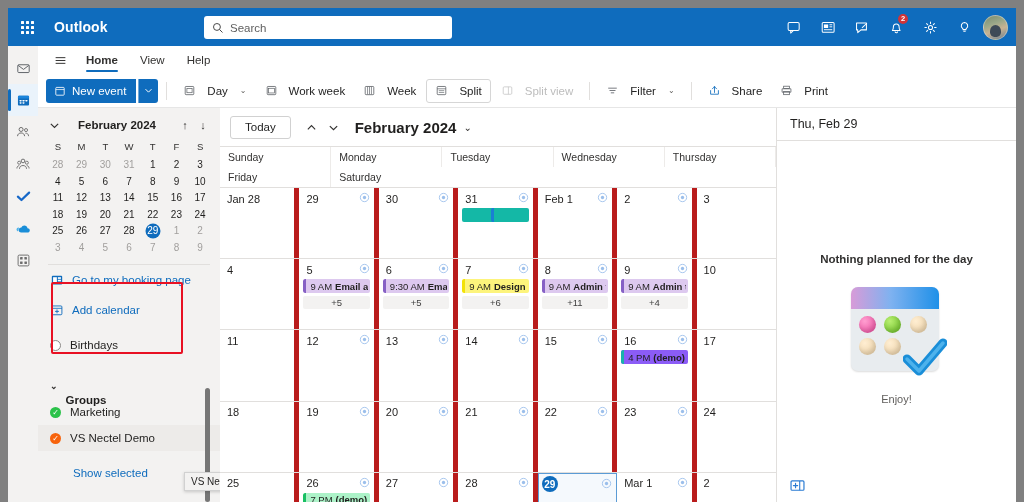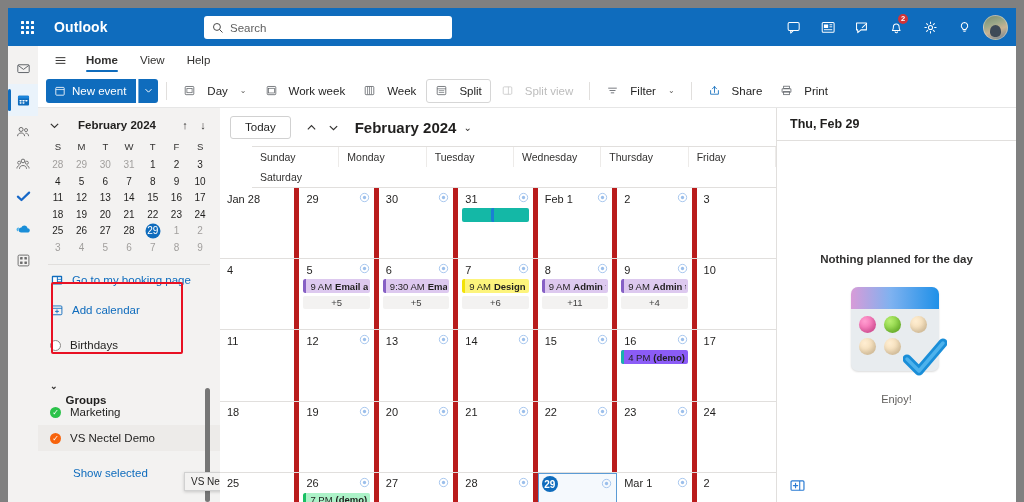--- a/index.html
+++ b/index.html
@@ -75,41 +75,41 @@
   .tooltip { position:absolute; left:176px; top:464px; background:#f3f2f1; border:1px solid #d1d1d1; font-size:10px; color:#201f1e; padding:3px 6px; box-shadow:0 1px 3px rgba(0,0,0,.18); }
   .sbtrack { position:absolute; left:197px; top:380px; width:5px; height:114px; background:#767676; border-radius:3px; }
 
   
   .cal { position:absolute; left:212px; top:100px; right:240px; bottom:0; background:#fff; }
   .calhead { height:38px; display:flex; align-items:center; padding-left:10px; }
   .todaybtn { height:23px; border:1px solid #d1d1d1; border-radius:3px; font-size:11.5px; padding:0 14px; display:flex; align-items:center; color:#242424; cursor:pointer; }
   .navarrow { width:22px; height:23px; display:flex; align-items:center; justify-content:center; color:#323130; font-size:10px; cursor:pointer; }
   .calmonth { font-size:15px; font-weight:600; margin-left:10px; color:#201f1e; display:flex; align-items:center; gap:7px; cursor:pointer; }
   .calmonth .car { font-size:10px; font-weight:400; color:#323130; }
-  .dowrow { display:grid; grid-template-columns:repeat(6,1fr); border-top:1px solid #e1dfdd; border-bottom:1px solid #e1dfdd;margin-left:32px; }
+  .dowrow { display:grid; grid-template-columns:repeat(5,1fr); border-top:1px solid #e1dfdd; border-bottom:1px solid #e1dfdd; }
   .dowrow div { font-size:10.5px; color:#323130; padding:4px 0 4px 8px; border-right:1px solid #edebe9; }
   .dowrow div:last-child { border-right:none; }
   .weeks { display:grid; grid-template-rows:repeat(5,1fr); height:356px; }
   .week { display:grid; grid-template-columns:repeat(7,1fr); border-bottom:1px solid #e1dfdd; }
   .cell { border-right:5px solid #b91c1c; position:relative; padding:3px 4px 0 4px; overflow:hidden; }
   .cell:last-child { border-right:none; }
   .cell.selday { background:#f5f9fd; border:1px solid #5b9bd5; }
   .dnum { font-size:11px; color:#201f1e; display:flex; align-items:center; justify-content:space-between; height:15px; }
   .dnum .n { padding-left:3px; }
   .dnum .todaypill { background:#0f6cbd; color:#fff; width:16px; height:16px; border-radius:50%; display:flex; align-items:center; justify-content:center; font-size:10px; font-weight:600; margin-left:-1px; }
   .wx { opacity:.85; }
   .ev { height:14px; border-radius:2px; display:flex; align-items:center; font-size:9.5px; margin-top:2px; padding-right:2px; overflow:hidden; white-space:nowrap; cursor:pointer; }
   .ev i.bar { width:3px; height:14px; border-radius:2px 0 0 2px; flex:0 0 auto; margin-right:4px; }
   .ev .t { font-weight:400; margin-right:3px; }
   .ev .s { font-weight:700; overflow:hidden; text-overflow:clip; }
   .more { height:13px; background:#f3f2f1; border-radius:2px; margin-top:3px; font-size:9.5px; color:#424242; display:flex; align-items:center; justify-content:center; cursor:pointer; }
 
   
   .rpanel { position:absolute; right:0; top:100px; width:240px; bottom:0; background:#fff; border-left:1px solid #e1dfdd; }
-  .rphead { height:33px; display:flex; align-items:center; padding-left:13px; font-size:12.5px; font-weight:700; color:#201f1e; border-bottom:1px solid #e1dfdd; }
+  .rphead { height:33px; display:flex; align-items:center; padding-left:13px; font-size:12.5px; font-weight:400; color:#201f1e; border-bottom:1px solid #e1dfdd; }
   .rpbody { position:relative; height:361px; display:flex; flex-direction:column; align-items:center; justify-content:flex-start; padding-top:112px; }
   .rpmsg { font-size:11.5px; font-weight:600; color:#323130; }
   .rpimg { margin-top:22px; width:92px; height:88px; position:relative; }
   .rpcal { position:absolute; left:0; top:0; width:88px; height:84px; background:#e8ecef; border-radius:7px; overflow:hidden; box-shadow:0 1px 2px rgba(0,0,0,.14); }
   .rpcal .top { height:22px; background:linear-gradient(90deg,#d89bd8 0%,#7fb2f0 45%,#1e90e8 100%); }
   .rpcal .dots { display:grid; grid-template-columns:repeat(3,1fr); grid-template-rows:repeat(2,1fr); padding:7px 8px; gap:5px; }
   .rpcal .dots i { width:17px; height:17px; border-radius:50%; display:block; box-shadow:inset -2px -3px 4px rgba(0,0,0,.12); }
   .rpcheck { position:absolute; right:-4px; bottom:-2px; }
   .rpenjoy { margin-top:18px; font-size:11px; color:#605e5c; }
   .rpfoot { position:absolute; left:0; bottom:0; width:100%; height:30px; display:flex; align-items:center; padding-left:12px; }

